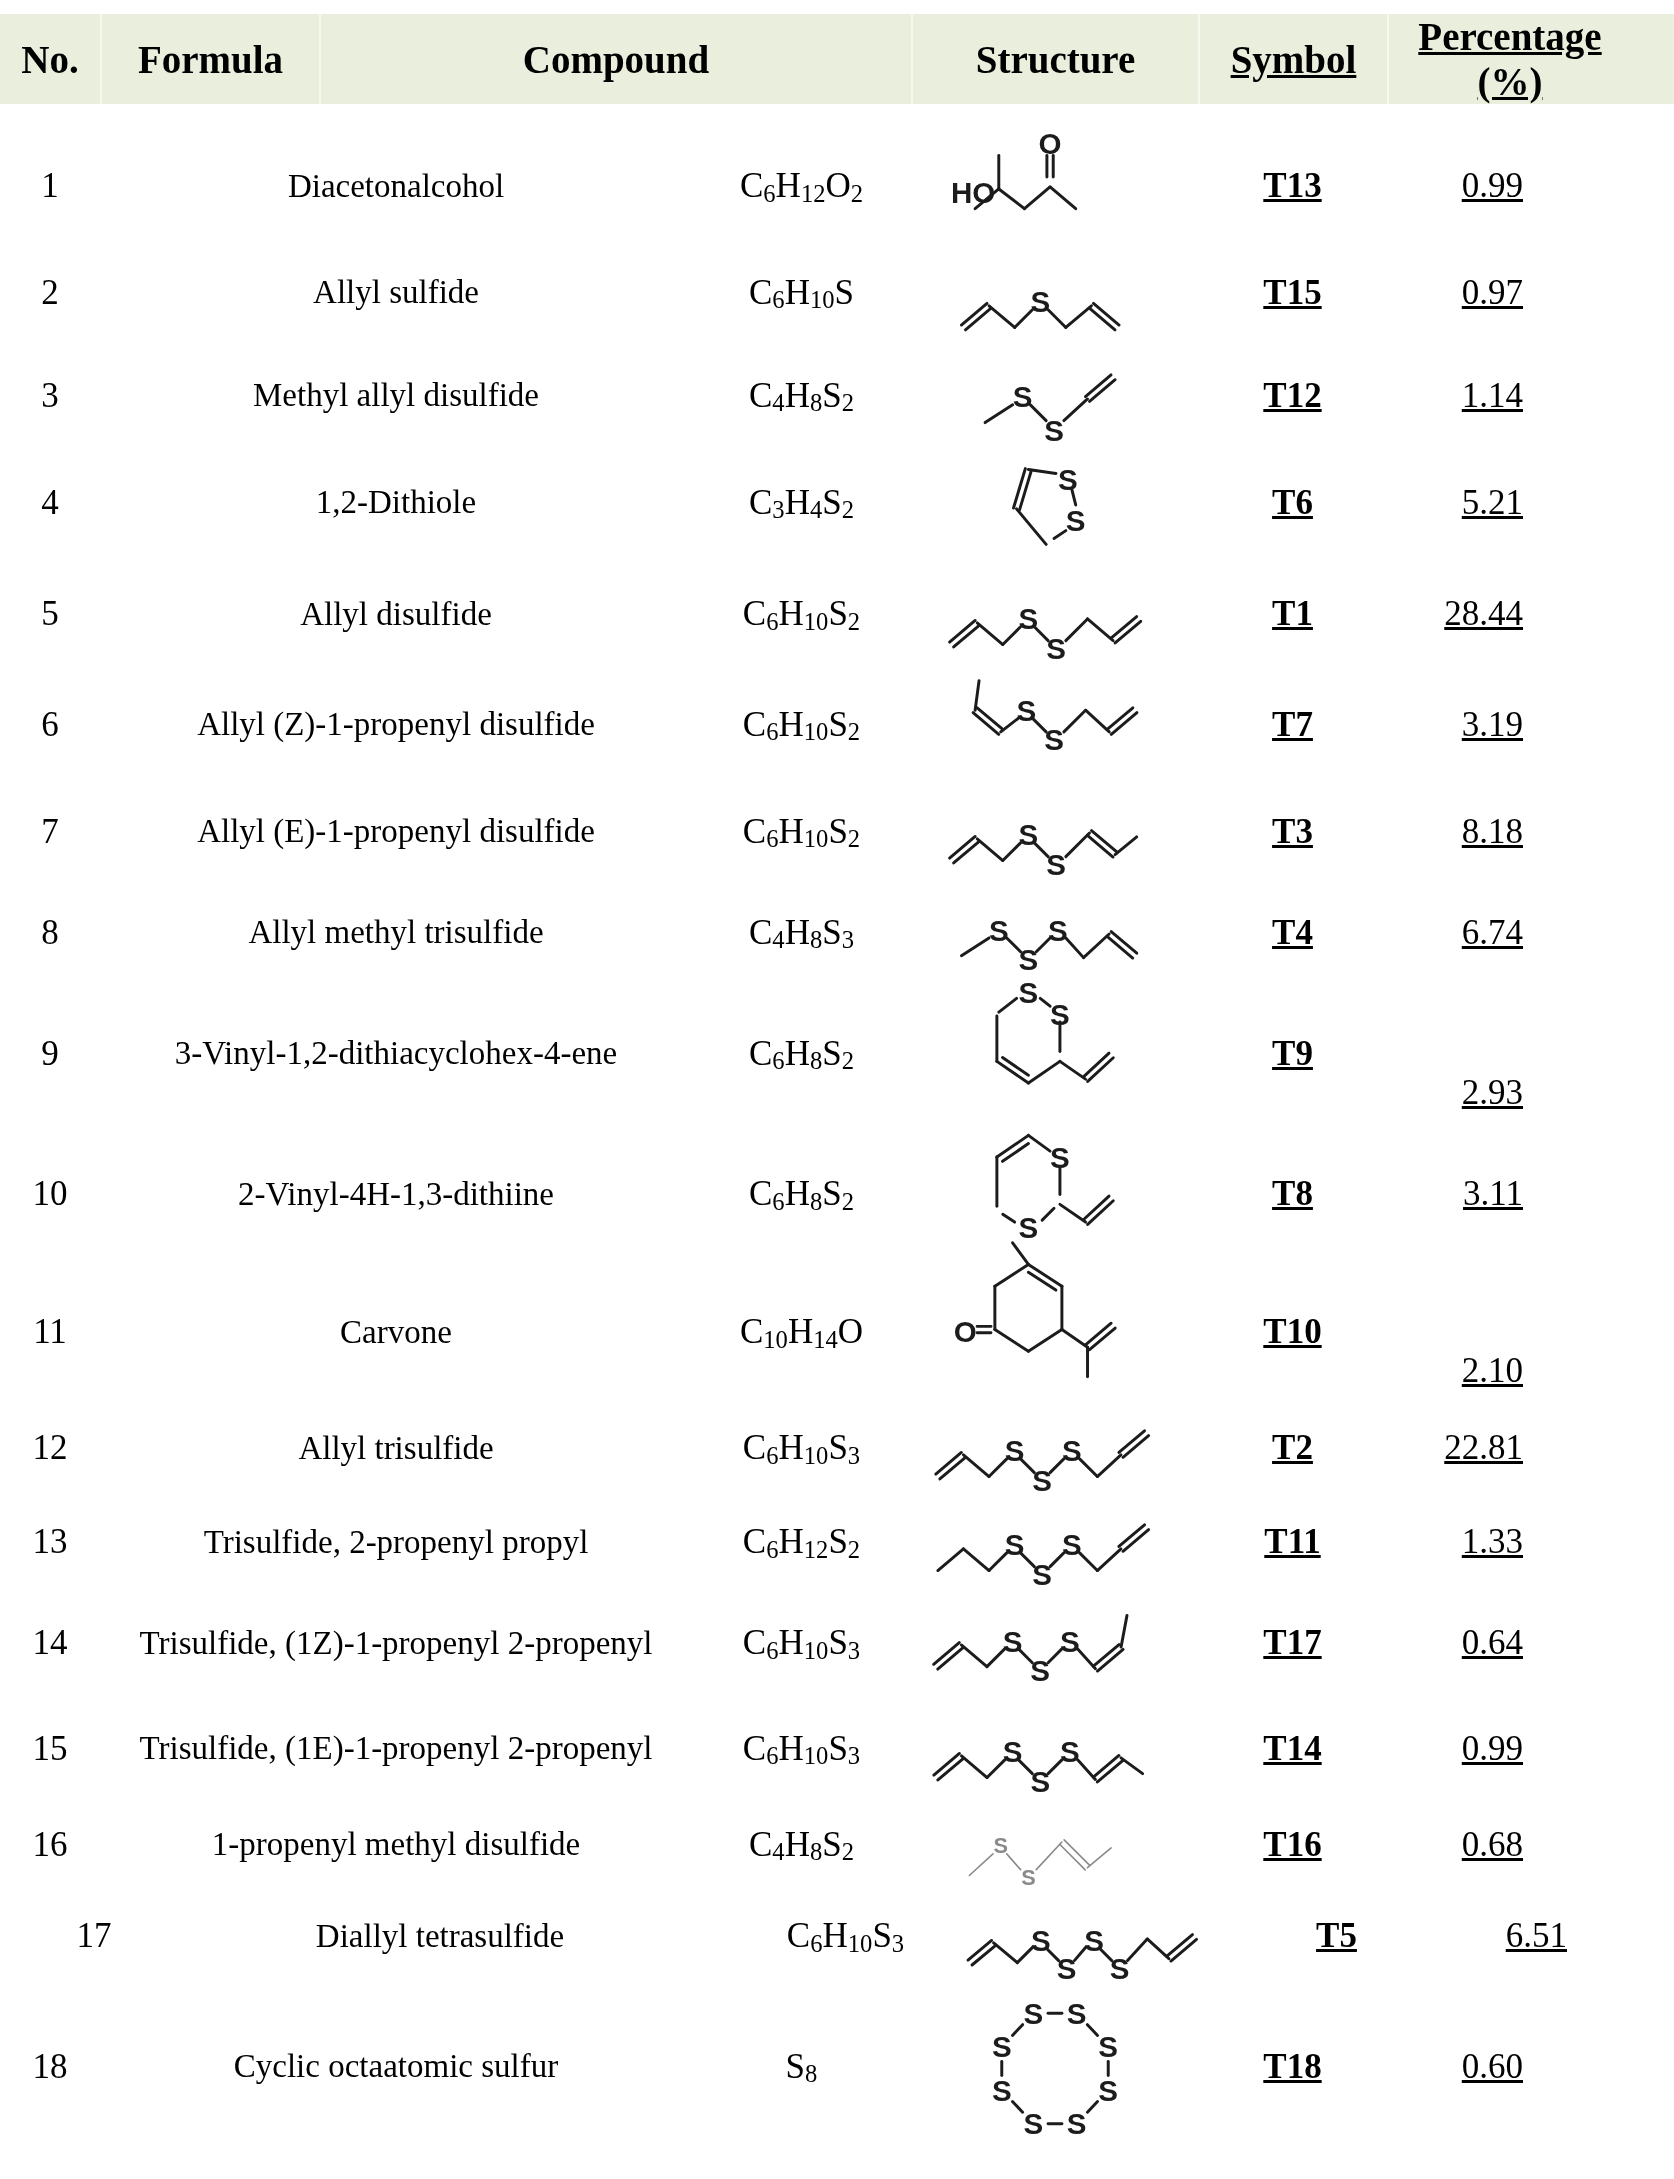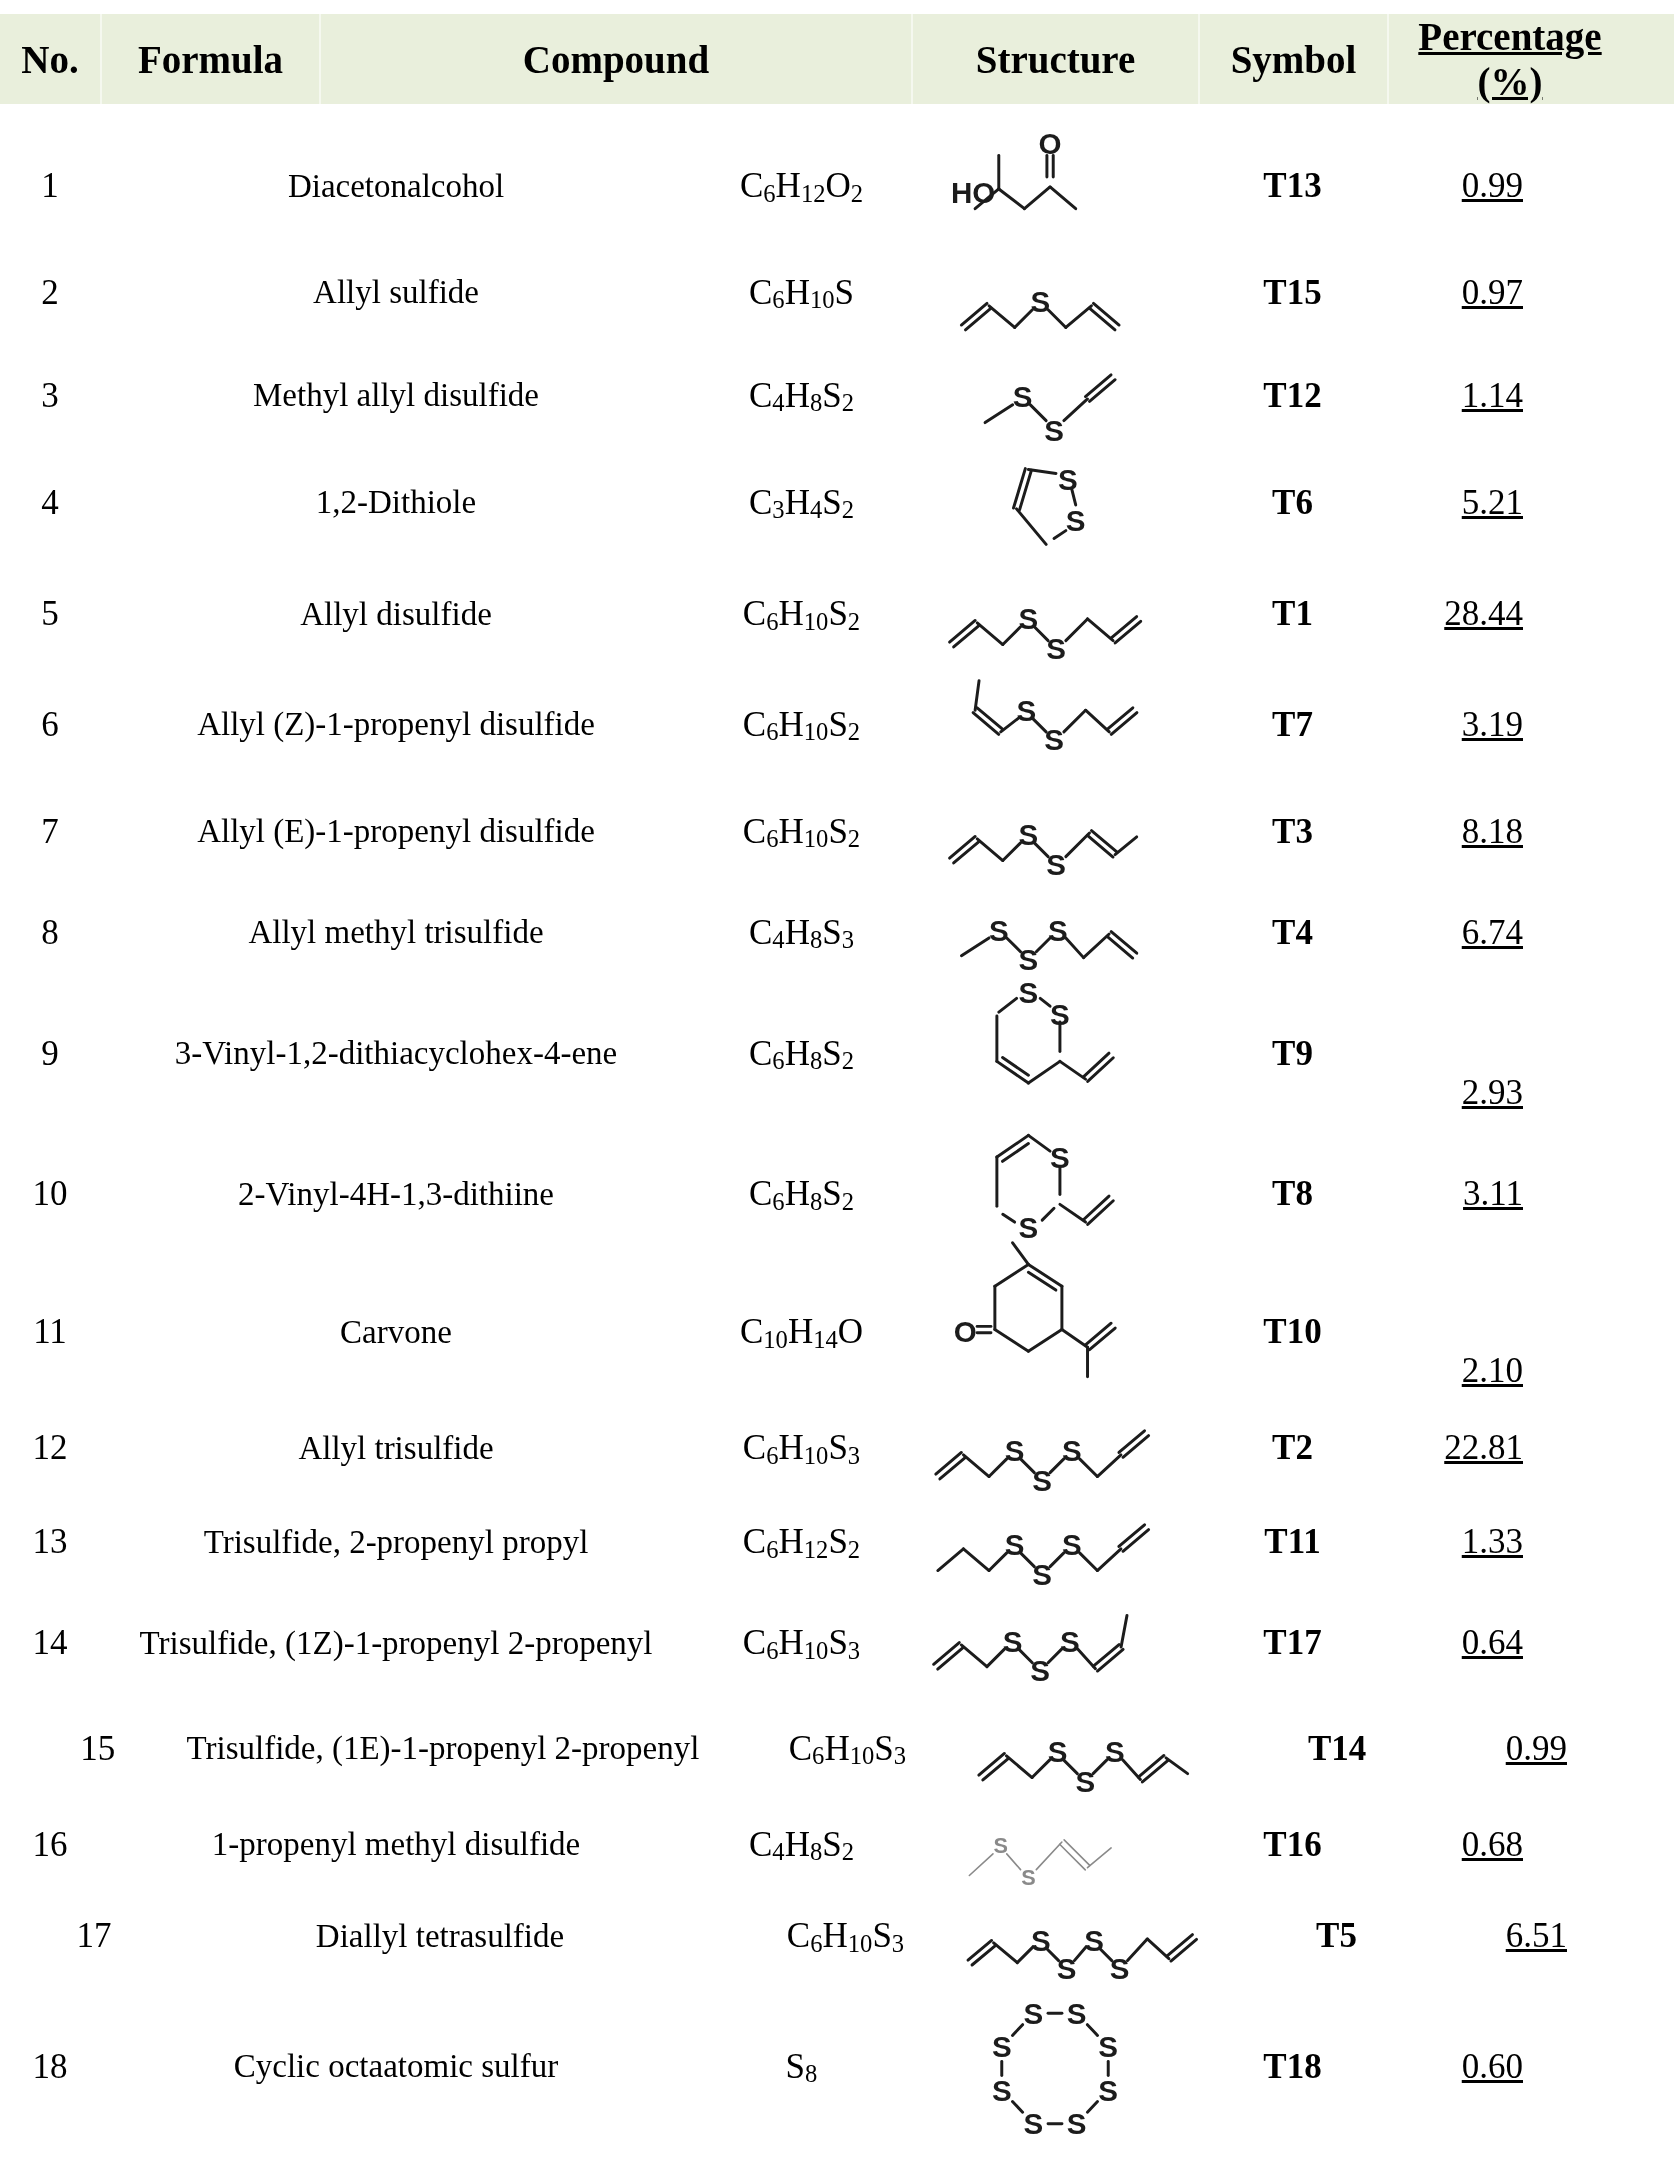--- a/index.html
+++ b/index.html
@@ -12,21 +12,21 @@
   .thead { height:122px; background:#e9efdc; display:flex; align-items:center; }
   .header-rule { height:5.9px; background:#000; }
   .th { font-weight:bold; font-size:39px; text-align:center; display:flex; align-items:center; justify-content:center; height:100%; }
   .th + .th { border-left:2px solid rgba(255,255,255,0.55); }
 
   
   .c-no     { width:100px; }
   .c-comp   { width:592px; }
   .c-form   { width:219px; }
   .c-struct { width:287px; }
-  .c-sym    { width:189px; }
+  .c-sym    { width:189px;text-decoration:underline; }
   .c-pct    { width:244px;text-decoration:underline; }
 
   
   .tbody { flex:0 0 auto; }
   .row { display:flex; align-items:center; }
   .cell { display:flex; align-items:center; justify-content:center; height:100%; overflow:visible; }
   .cell.c-no   { font-size:35px; }
   .cell.c-comp { font-size:33px; white-space:nowrap; }
   .cell.c-form { font-size:35px; white-space:nowrap; }
   .cell.c-sym  { font-size:35px; font-weight:bold; }
@@ -384,21 +384,21 @@
             <line x1="188.06701517269175" y1="108.44283611318117" x2="214.06701517269175" y2="86.44283611318117"></line>
             <line x1="183.93298482730825" y1="103.55716388681883" x2="209.93298482730825" y2="81.55716388681883"></line>
             <line x1="212" y1="84" x2="218" y2="52"></line>
           </svg>
         </div>
         <div class="cell c-sym">T17</div>
         <div class="cell c-pct">
           <span class="">0.64</span>
         </div>
       </div>
-      <div class="row" style="height: 103px; margin-left: 48px;">
+      <div class="row" style="height: 103px;">
         <div class="cell c-no">15</div>
         <div class="cell c-comp">Trisulfide, (1E)-1-propenyl 2-propenyl</div>
         <div class="cell c-form">C<span class="sub">6</span>H<span class="sub">10</span>S<span class="sub">3</span></div>
         <div class="cell c-struct">
           <svg width="286" height="128" viewBox="0 0 290 130" fill="none" stroke="#1c1c1c" stroke-width="3" stroke-linecap="round">
             <line x1="26.067015172691757" y1="96.44283611318117" x2="52.067015172691754" y2="74.44283611318117"></line>
             <line x1="21.932984827308243" y1="91.55716388681883" x2="47.932984827308246" y2="69.55716388681883"></line>
             <line x1="50" y1="72" x2="76" y2="94"></line>
             <line x1="76" y1="94" x2="94" y2="76"></line>
             <text x="102" y="68" font-size="30" text-anchor="middle" dominant-baseline="central" stroke="none" fill="#1c1c1c" font-family="Liberation Sans, sans-serif" font-weight="600">S</text>

